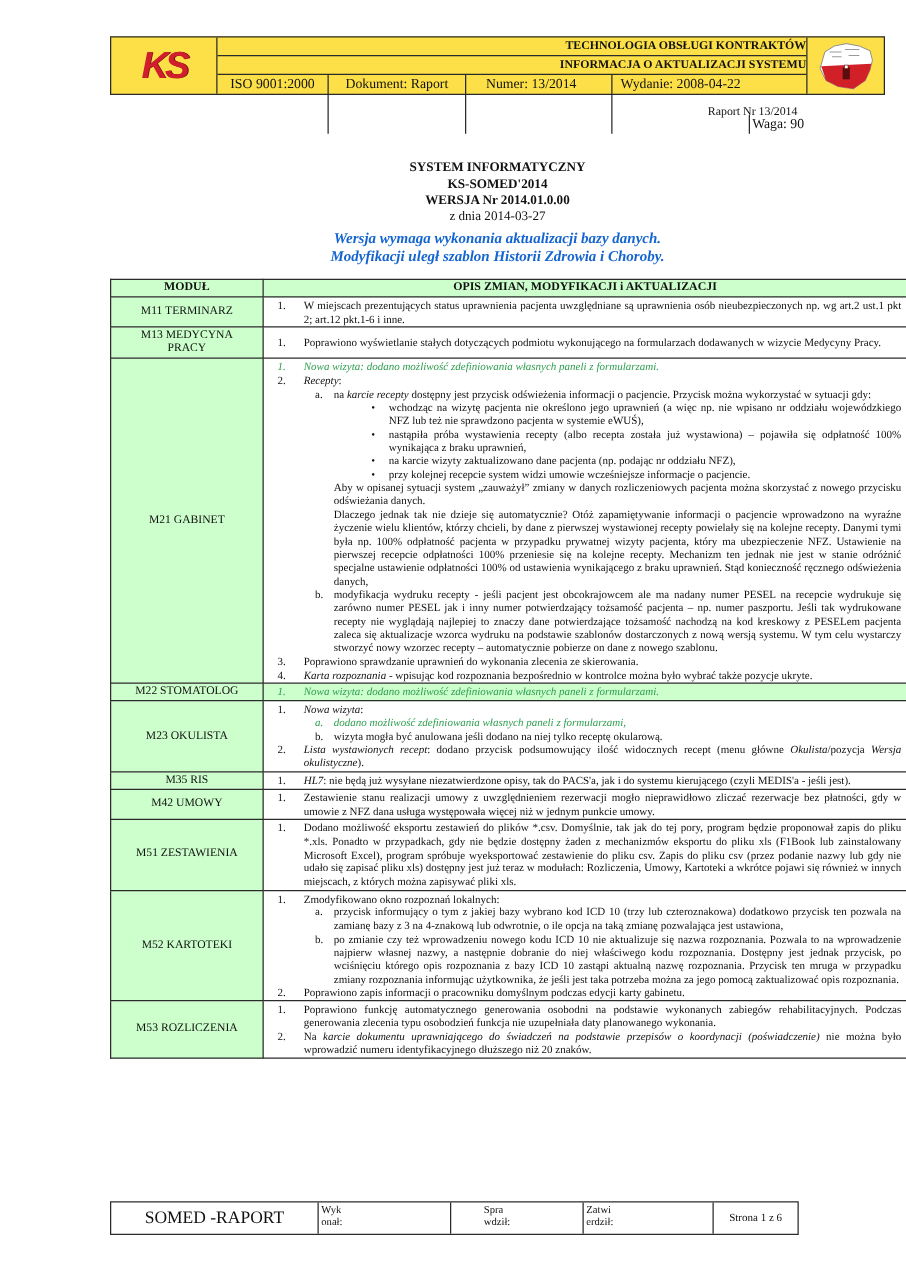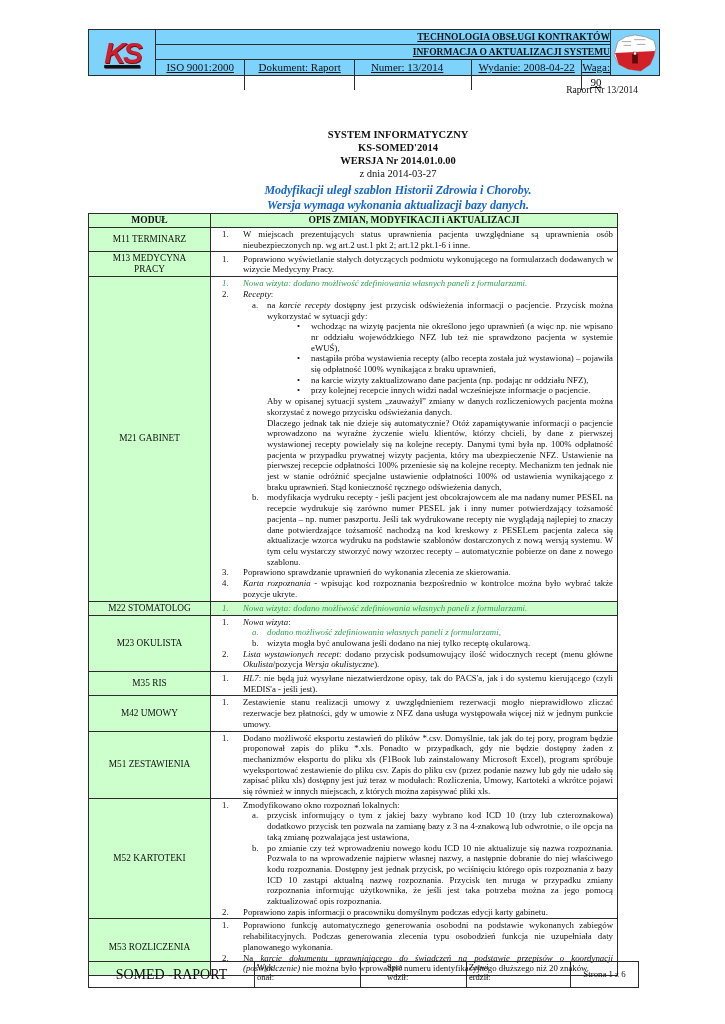--- a/index.html
+++ b/index.html
@@ -10,43 +10,43 @@
     --red:#cf1e2c;
     --border:#2b2b2b;
   }
   html,body{margin:0;padding:0;background:#888;}
   .page{
     position:relative;width:725px;height:1024px;background:#ffffff;
     font-family:"Liberation Serif","DejaVu Serif",serif;color:#111;
     overflow:hidden;margin:0 auto;
   }
   
-  #hdr{position:absolute;left:88px;top:29px;width:572px;height:47px;display:flex;
-       border:1.5px solid var(--border);box-sizing:border-box;background:#7dd3fc;text-decoration:underline;}
+  #hdr{position:absolute;left:88px;top:29px;width:620px;height:47px;display:flex;
+       border:1.5px solid var(--border);box-sizing:border-box;background:#fde047;}
   .logo-cell{width:84px;border-right:1px solid var(--border);display:flex;align-items:center;justify-content:center;}
   .ks{font-family:"Liberation Sans","DejaVu Sans",sans-serif;font-weight:900;font-style:italic;
       font-size:30px;line-height:30px;color:var(--red);letter-spacing:-3px;
       text-shadow:0.7px 0.7px 0 #6e0a10;}
   .hdr-mid{flex:1;display:flex;flex-direction:column;}
   .hdr-row{border-bottom:1px solid var(--border);text-align:right;font-weight:bold;
            font-size:9.5px;line-height:14px;height:14px;}
   .hdr-meta{flex:1;display:flex;font-size:11px;}
   .hdr-meta>div{line-height:15px;text-align:center;box-sizing:border-box;border-left:1px solid var(--border);overflow:hidden;}
   .hdr-meta>div:first-child{border-left:none;}
-  .m-iso{width:88px;} .m-dok{width:110px;} .m-num{width:105px;} .m-wyd{width:110px;margin-left:12px;} .m-waga{flex:1;}
+  .m-iso{width:88px;} .m-dok{width:110px;} .m-num{width:105px;} .m-wyd{width:110px;margin-left:12px;} .m-waga{flex:1;margin-top:32px;}
   .map-cell{width:61px;border-left:1px solid var(--border);display:flex;align-items:center;justify-content:center;}
   
   #repref{position:absolute;left:88px;top:85px;width:550px;text-align:right;font-size:9.5px;}
   #titleblock{position:absolute;left:123px;top:128px;width:550px;text-align:center;
               font-size:10.5px;line-height:13px;}
   #titleblock .tb-b{font-weight:bold;}
   #notice{position:absolute;left:123px;top:183px;width:550px;text-align:center;
           color:var(--blue);font-weight:bold;font-style:italic;font-size:12px;line-height:14.5px;}
   
-  #maintable{position:absolute;left:88px;top:213px;width:530px;border-collapse:collapse;
+  #maintable{position:absolute;left:88px;top:223px;width:638px;border-collapse:collapse;
              font-size:8.8px;line-height:10.7px;table-layout:fixed;}
   #maintable,#maintable th,#maintable td{border:1px solid var(--border);}
   #maintable th{background:var(--cellbg);font-size:9.5px;line-height:13px;font-weight:bold;text-align:center;padding:0;}
   th.mod-h{width:121px;}
   td.mod{width:121px;background:var(--cellbg);text-align:center;vertical-align:middle;
          font-size:9.3px;line-height:11px;white-space:pre-line;padding:1px;}
   td.desc{vertical-align:middle;padding:1px 2px 1px 0;}
   td.desc.hl{background:var(--hlbg);}
   .ln{display:flex;}
   .ln .mk{flex:0 0 auto;box-sizing:content-box;}
@@ -100,22 +100,22 @@
   <div id="repref">Raport Nr 13/2014</div>
 
   <div id="titleblock">
     <div class="tb-b">SYSTEM INFORMATYCZNY</div>
     <div class="tb-b">KS-SOMED'2014</div>
     <div class="tb-b">WERSJA Nr 2014.01.0.00</div>
     <div>z dnia 2014-03-27</div>
   </div>
 
   <div id="notice">
+    <div>Wersja wymaga wykonania aktualizacji bazy danych.</div>
     <div>Modyfikacji uległ szablon Historii Zdrowia i Choroby.</div>
-    <div>Wersja wymaga wykonania aktualizacji bazy danych.</div>
   </div>
 
   <table id="maintable">
     <thead>
       <tr>
         <th class="mod-h">MODUŁ</th>
         <th class="desc-h">OPIS ZMIAN, MODYFIKACJI i AKTUALIZACJI</th>
       </tr>
     </thead>
     <tbody id="tbody">
@@ -160,21 +160,21 @@
             <div class="ln i2">
               <span class="mk">•</span>
               <span class="tx"><span>nastąpiła próba wystawienia recepty (albo recepta została już wystawiona) – pojawiła się odpłatność 100% wynikająca z braku uprawnień,</span></span>
             </div>
             <div class="ln i2">
               <span class="mk">•</span>
               <span class="tx"><span>na karcie wizyty zaktualizowano dane pacjenta (np. podając nr oddziału NFZ),</span></span>
             </div>
             <div class="ln i2">
               <span class="mk">•</span>
-              <span class="tx"><span>przy kolejnej recepcie innych widzi nadal wcześniejsze informacje o pacjencie.</span></span>
+              <span class="tx"><span>przy kolejnej recepcie system widzi umowie wcześniejsze informacje o pacjencie.</span></span>
             </div>
             <div class="ln ic">
               <span class="mk"></span>
               <span class="tx"><span>Aby w opisanej sytuacji system „zauważył” zmiany w danych rozliczeniowych pacjenta można skorzystać z nowego przycisku odświeżania danych.</span></span>
             </div>
             <div class="ln ic">
               <span class="mk"></span>
               <span class="tx"><span>Dlaczego jednak tak nie dzieje się automatycznie? Otóż zapamiętywanie informacji o pacjencie wprowadzono na wyraźne życzenie wielu klientów, którzy chcieli, by dane z pierwszej wystawionej recepty powielały się na kolejne recepty. Danymi tymi była np. 100% odpłatność pacjenta w przypadku prywatnej wizyty pacjenta, który ma ubezpieczenie NFZ. Ustawienie na pierwszej recepcie odpłatności 100% przeniesie się na kolejne recepty. Mechanizm ten jednak nie jest w stanie odróżnić specjalne ustawienie odpłatności 100% od ustawienia wynikającego z braku uprawnień. Stąd konieczność ręcznego odświeżenia danych,</span></span>
             </div>
             <div class="ln i1">

